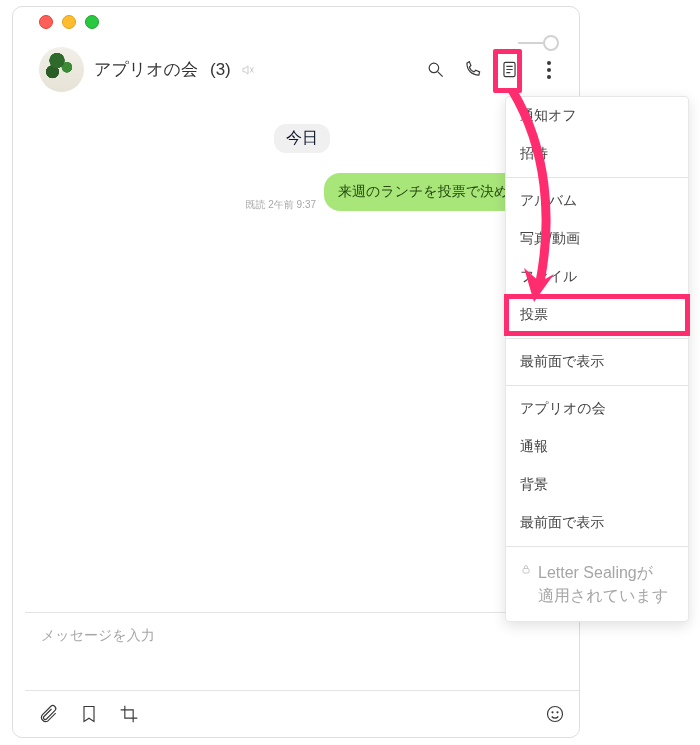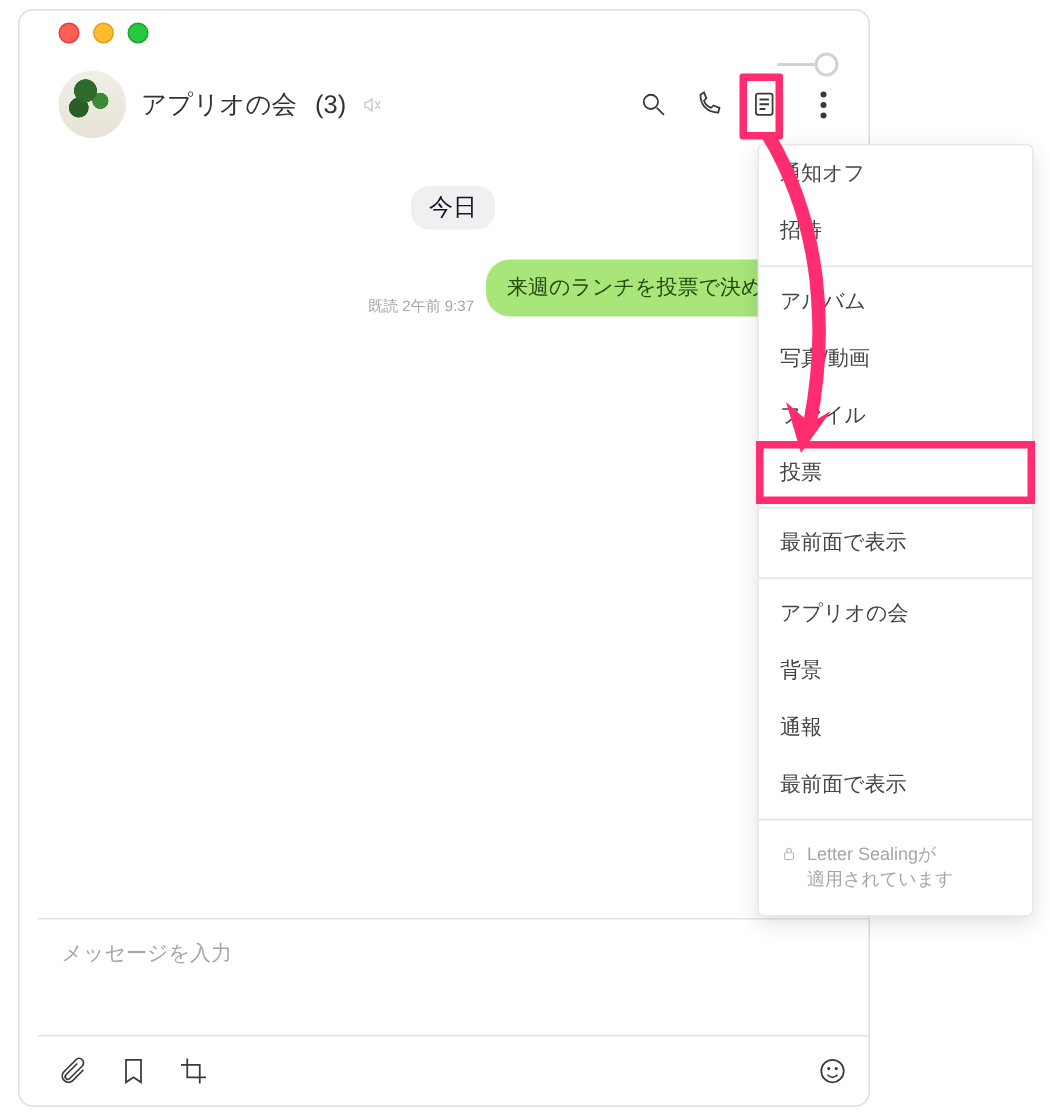--- a/index.html
+++ b/index.html
@@ -99,21 +99,21 @@
     position:absolute;left:505px;top:96px;width:182px;
     background:#fff;border:1px solid var(--menu-border);border-radius:4px;
     box-shadow:0 4px 14px rgba(0,0,0,0.12);z-index:30;font-size:14px;color:#444;
   }
   .menu-item{padding:10px 14px;cursor:default;}
   .menu-sep{height:1px;background:var(--divider);margin:4px 0;}
   .menu-item.highlight{
     outline:5px solid var(--pink);outline-offset:-3px;font-weight:400;
   }
   .menu-footer{
-    padding:10px 14px 14px 14px;color:var(--muted);font-size:12px;line-height:1.45;
+    padding:10px 14px 14px 14px;color:var(--muted);font-size:16px;line-height:1.45;
     display:flex;gap:6px;align-items:flex-start;
   }
   .menu-footer svg{width:12px;height:12px;flex:none;margin-top:2px;}
 
   
   .arrow{
     position:absolute;left:500px;top:90px;width:60px;height:230px;z-index:35;pointer-events:none;
   }
 
   
@@ -234,22 +234,22 @@
     <div class="menu-item">招待</div>
     <div class="menu-sep"></div>
     <div class="menu-item">アルバム</div>
     <div class="menu-item">写真/動画</div>
     <div class="menu-item">ファイル</div>
     <div class="menu-item highlight">投票</div>
     <div class="menu-sep"></div>
     <div class="menu-item">最前面で表示</div>
     <div class="menu-sep"></div>
     <div class="menu-item">アプリオの会</div>
+    <div class="menu-item">通報</div>
     <div class="menu-item">背景</div>
-    <div class="menu-item">通報</div>
     <div class="menu-item">最前面で表示</div>
     <div class="menu-sep"></div>
     <div class="menu-footer">
       <svg viewBox="0 0 24 24">
           <rect x="6" y="11" width="12" height="9" rx="2" fill="none" stroke="#bbb" stroke-width="1.6"></rect>
           <path d="M9 11V8a3 3 0 016 0v3" fill="none" stroke="#bbb" stroke-width="1.6"></path>
         </svg>
       <div>
         <span>Letter Sealingが</span><br>
         <span>適用されています</span>

